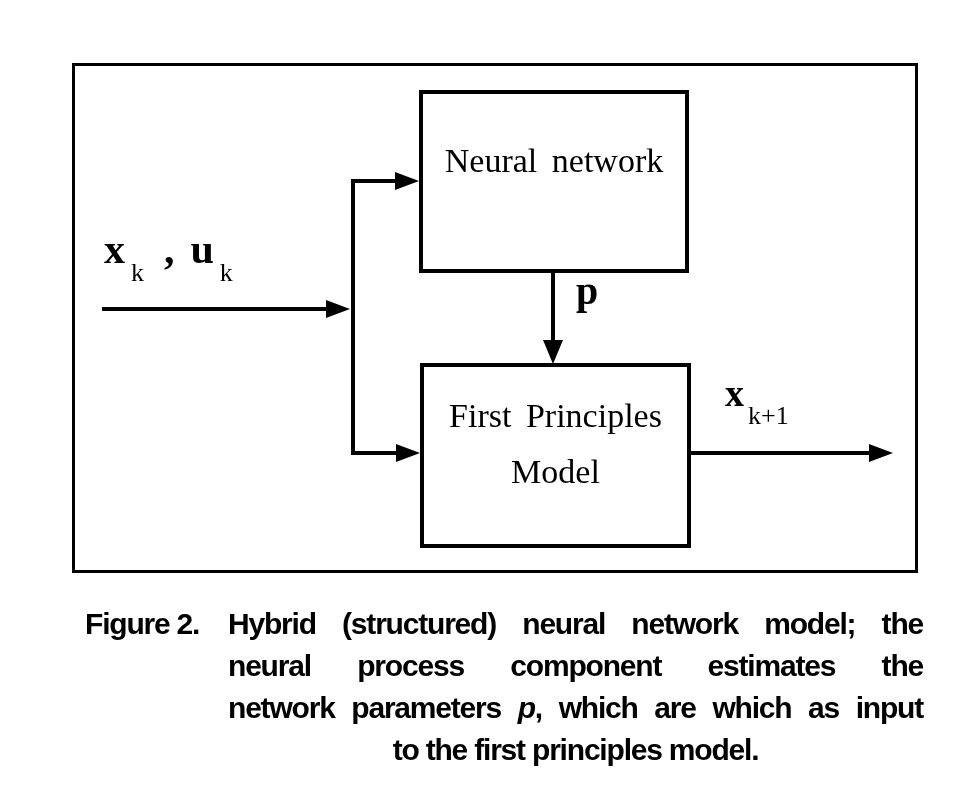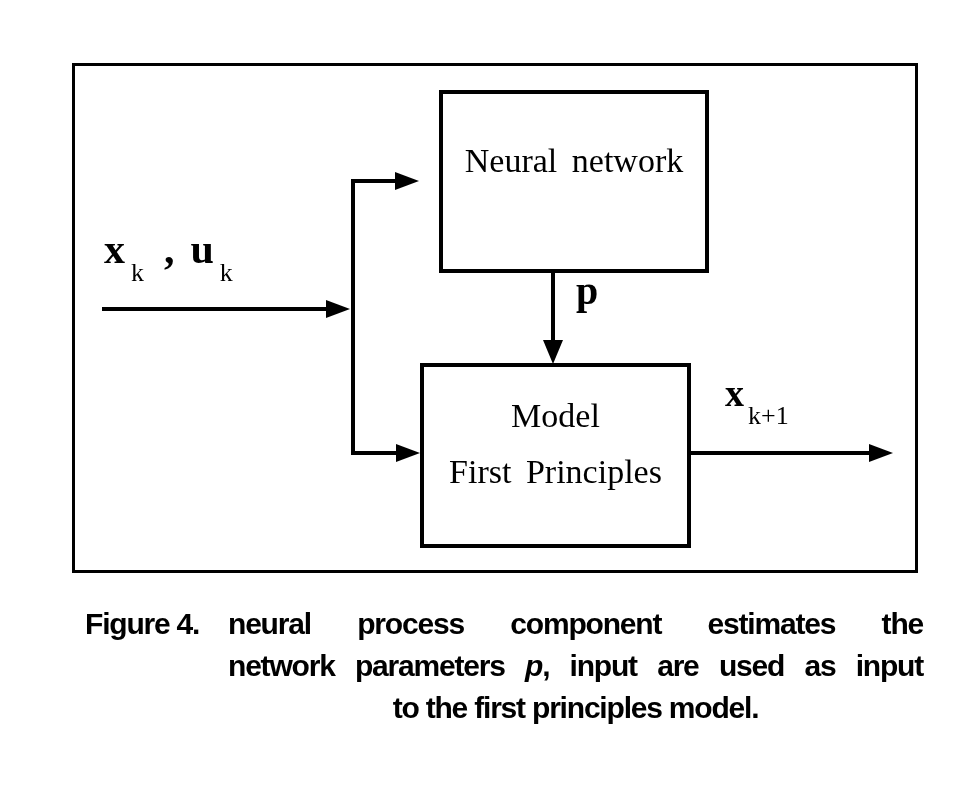--- a/index.html
+++ b/index.html
@@ -16,21 +16,21 @@
   .frame {
     position: absolute; left: 72px; top: 63px;
     width: 846px; height: 510px;
     border: 3px solid #000; box-sizing: border-box;
   }
   .box {
     position: absolute; border: 4px solid #000; box-sizing: border-box;
     display: flex; flex-direction: column; align-items: center;
     font-size: 34px; line-height: 44px; word-spacing: 6px;
   }
-  .nn-box  { left: 419px; top: 90px;  width: 270px; height: 183px; padding-top: 45px; margin-left: 20px; }
+  .nn-box  { left: 419px; top: 90px;  width: 270px; height: 183px; padding-top: 45px; }
   .fpm-box { left: 420px; top: 363px; width: 271px; height: 185px; padding-top: 27px; row-gap: 12px; }
   
   .hline, .vline { position: absolute; background: #000; }
   .ah { position: absolute; width: 0; height: 0; }
   .ah-right { border-top: 9px solid transparent; border-bottom: 9px solid transparent; border-left: 24px solid #000; }
   .ah-down  { border-left: 10px solid transparent; border-right: 10px solid transparent; border-top: 24px solid #000; }
   
   .mlabel { position: absolute; white-space: nowrap; line-height: 1; }
   .mvar   { font-weight: bold; font-size: 42px; }
   .msub   { font-size: 26px; position: relative; top: 18px; margin-left: 6px; }
@@ -58,22 +58,22 @@
 
 <div class="canvas">
 
   <div class="frame"></div>
 
   <div class="box nn-box">
     <span>Neural network</span>
   </div>
 
   <div class="box fpm-box">
+    <span>First Principles</span>
     <span>Model</span>
-    <span>First Principles</span>
   </div>
 
   <div class="hline" style="left:102px; top:307px; width:226px; height:4px;"></div>
   <div class="ah ah-right" style="left:326px; top:300px;"></div>
 
   <div class="vline" style="left:351px; top:179px; width:4px; height:276px;"></div>
 
   <div class="hline" style="left:351px; top:179px; width:45px; height:4px;"></div>
   <div class="ah ah-right" style="left:395px; top:172px;"></div>
 
@@ -91,22 +91,23 @@
   </div>
 
   <div class="p-label">p</div>
 
   <div class="mlabel out-label">
     <span class="mvar">x</span><span class="msub">k+1</span>
   </div>
 
   <div class="caption">
     <div class="cap-line cap-line1">
-      <span class="figlabel">Figure 4.</span>
+      <span class="figlabel">Figure 2.</span>
+      <span>Hybrid (structured) neural network model; the</span>
     </div>
     <div class="cap-line">neural process component estimates the</div>
     <div class="cap-line">
-      <span>network parameters </span><span class="cap-p">p</span><span>, input are used as input</span>
+      <span>network parameters </span><span class="cap-p">p</span><span>, which are which as input</span>
     </div>
     <div class="cap-line cap-last">to the first principles model.</div>
   </div>
 
 </div>
 
 </body></html>

